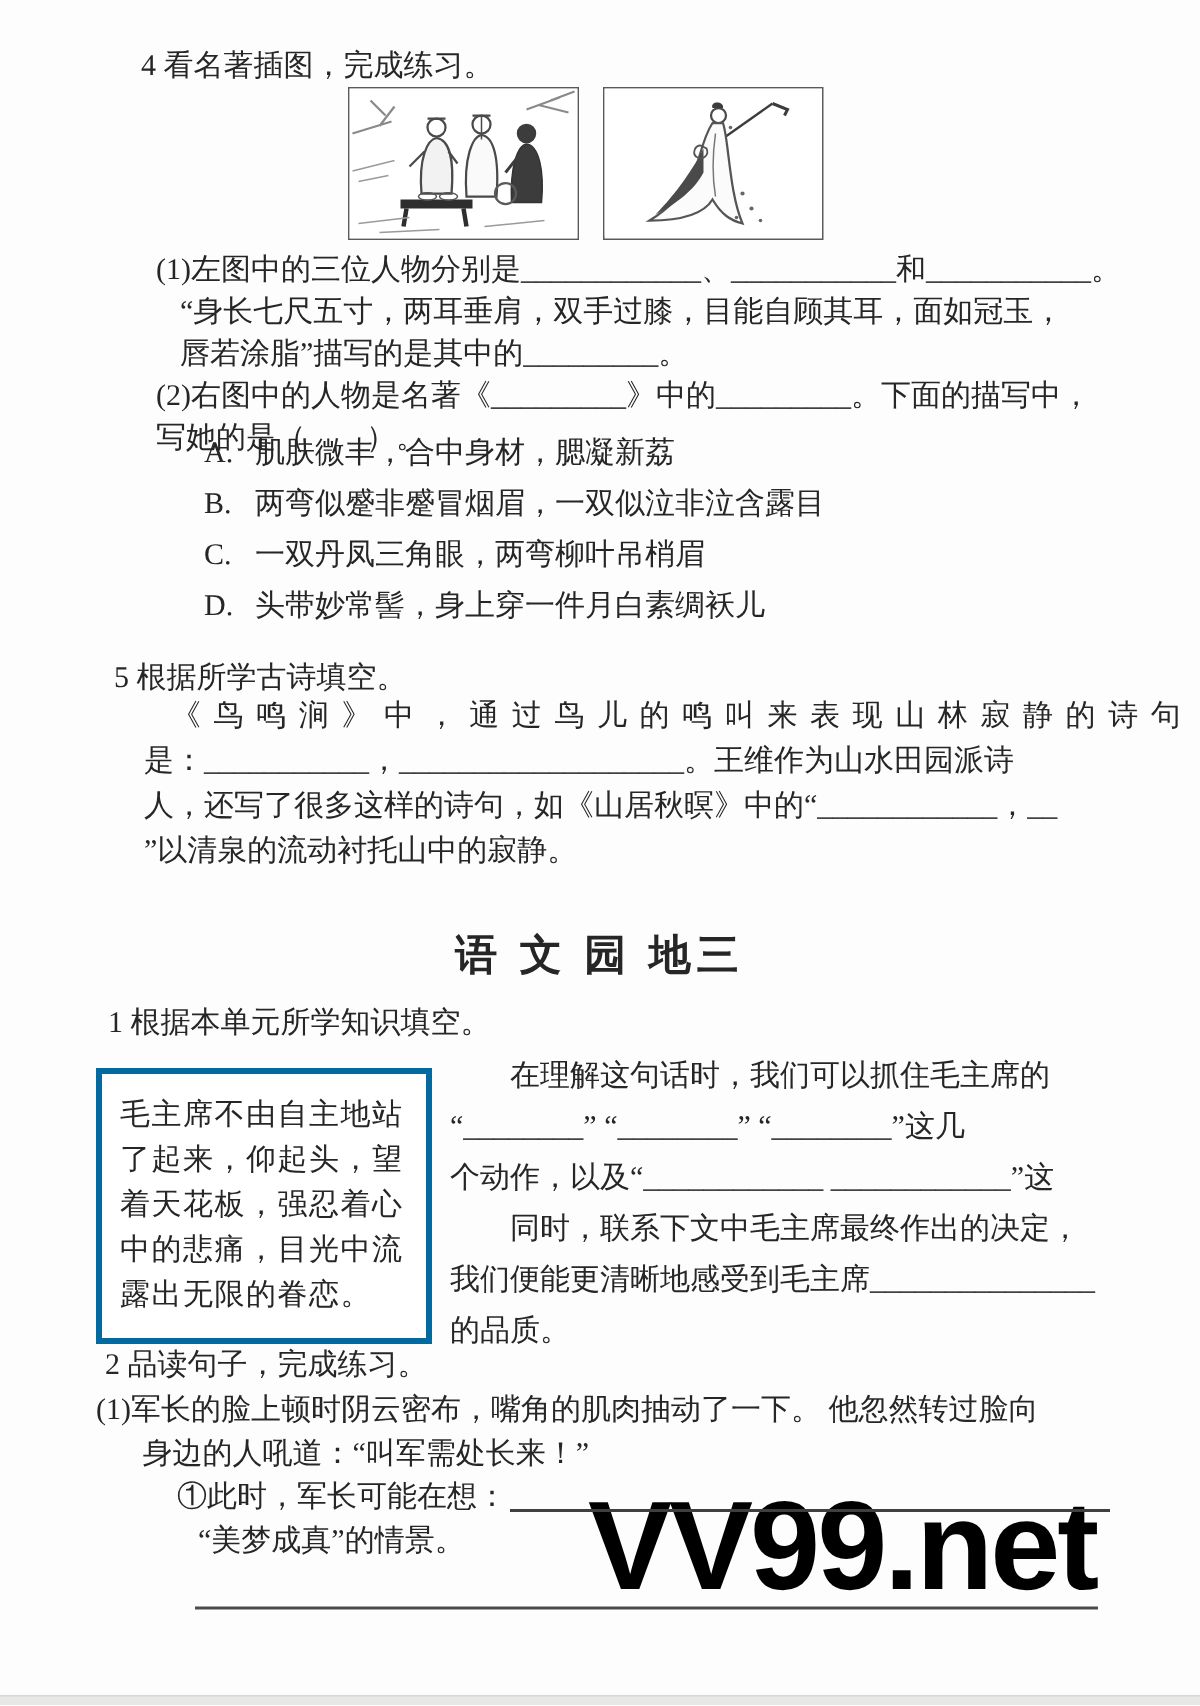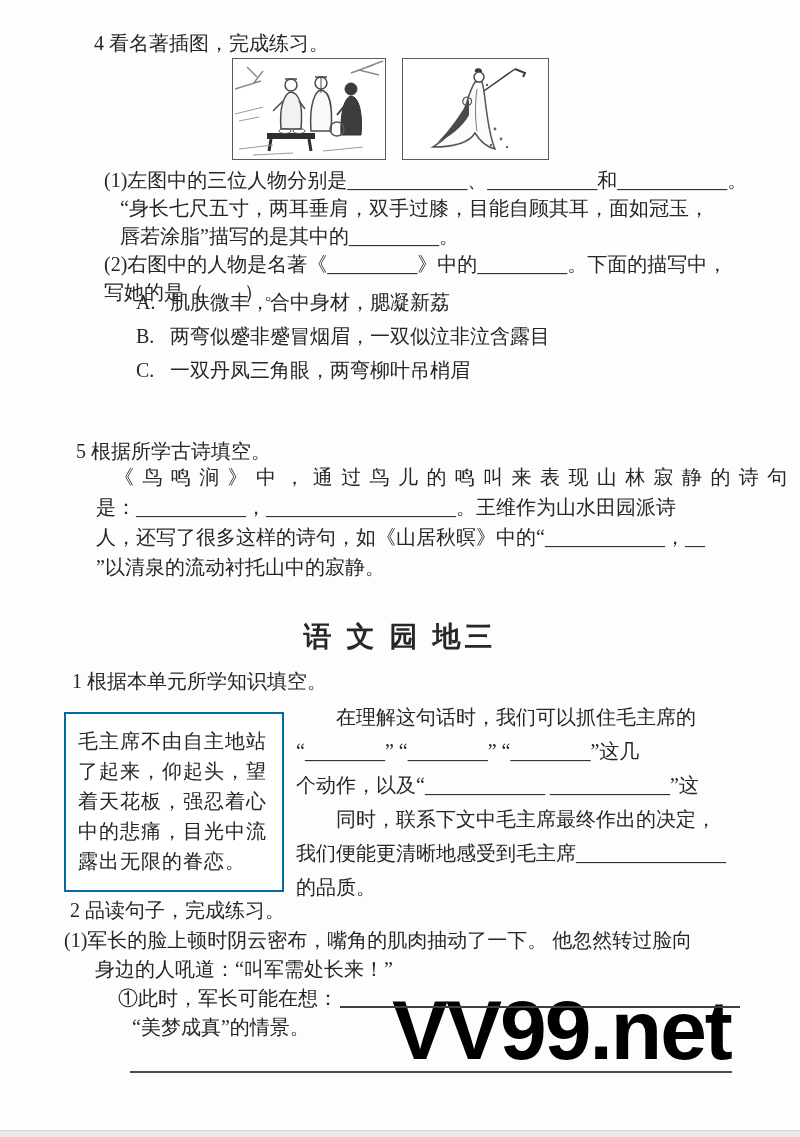--- a/index.html
+++ b/index.html
@@ -22,21 +22,21 @@
   
   #q5-heading{top:438px;left:76px;}
   #q5-lines{top:462px;left:96px;line-height:30px;}
   #q5-lines .wide{margin-left:18px;letter-spacing:0.42em;}
   
   #unit-title{top:618px;left:0;width:800px;text-align:center;
               font-weight:bold;font-size:28px;letter-spacing:4px;}
   
   #s1-heading{top:668px;left:72px;}
   #s1-body{top:700px;left:64px;right:52px;display:flex;align-items:flex-start;}
-  .quote-box{flex-shrink:0;width:196px;margin-top:12px;border:2px solid #0369a1;
+  .quote-box{flex-shrink:0;width:196px;margin-top:12px;border:4px solid #0369a1;
              padding:12px 8px 14px 12px;line-height:30px;letter-spacing:1px;background:#fff;}
   .right-col{flex:1;margin-left:12px;line-height:34px;}
   .ind{text-indent:2em;}
   
   #s2{top:896px;left:70px;right:56px;line-height:29px;}
   #s2 .h{line-height:28px;}
   #s2 .l1{margin-left:-6px;margin-top:2px;}
   #s2 .l2{margin-left:25px;}
   #s2 .sub1{margin-left:48px;display:flex;align-items:flex-end;}
   .fill-line{flex:1;border-bottom:2px solid #3f3f3f;margin:0 4px 5px 2px;height:1px;}
@@ -119,20 +119,21 @@
       <div class="nw cont">“身长七尺五寸，两耳垂肩，双手过膝，目能自顾其耳，面如冠玉，</div>
       <div class="nw cont">唇若涂脂”描写的是其中的_________。</div>
       <div class="nw">(2)右图中的人物是名著《_________》中的_________。下面的描写中，</div>
       <div class="nw">写她的是（　　）。</div>
     </div>
 
     <div class="abs" id="q4-options">
       <div class="nw"><span class="opt-label">A.</span><span>肌肤微丰，合中身材，腮凝新荔</span></div>
       <div class="nw"><span class="opt-label">B.</span><span>两弯似蹙非蹙冒烟眉，一双似泣非泣含露目</span></div>
       <div class="nw"><span class="opt-label">C.</span><span>一双丹凤三角眼，两弯柳叶吊梢眉</span></div>
+      <div class="nw"><span class="opt-label">D.</span><span>头带妙常髻，身上穿一件月白素绸袄儿</span></div>
     </div>
 
     <div class="abs nw" id="q5-heading">5 根据所学古诗填空。</div>
     <div class="abs" id="q5-lines">
       <div class="nw wide">《鸟鸣涧》中，通过鸟儿的鸣叫来表现山林寂静的诗句</div>
       <div class="nw">是：___________，___________________。王维作为山水田园派诗</div>
       <div class="nw">人，还写了很多这样的诗句，如《山居秋暝》中的“____________，__</div>
       <div class="nw">”以清泉的流动衬托山中的寂静。</div>
     </div>
 

